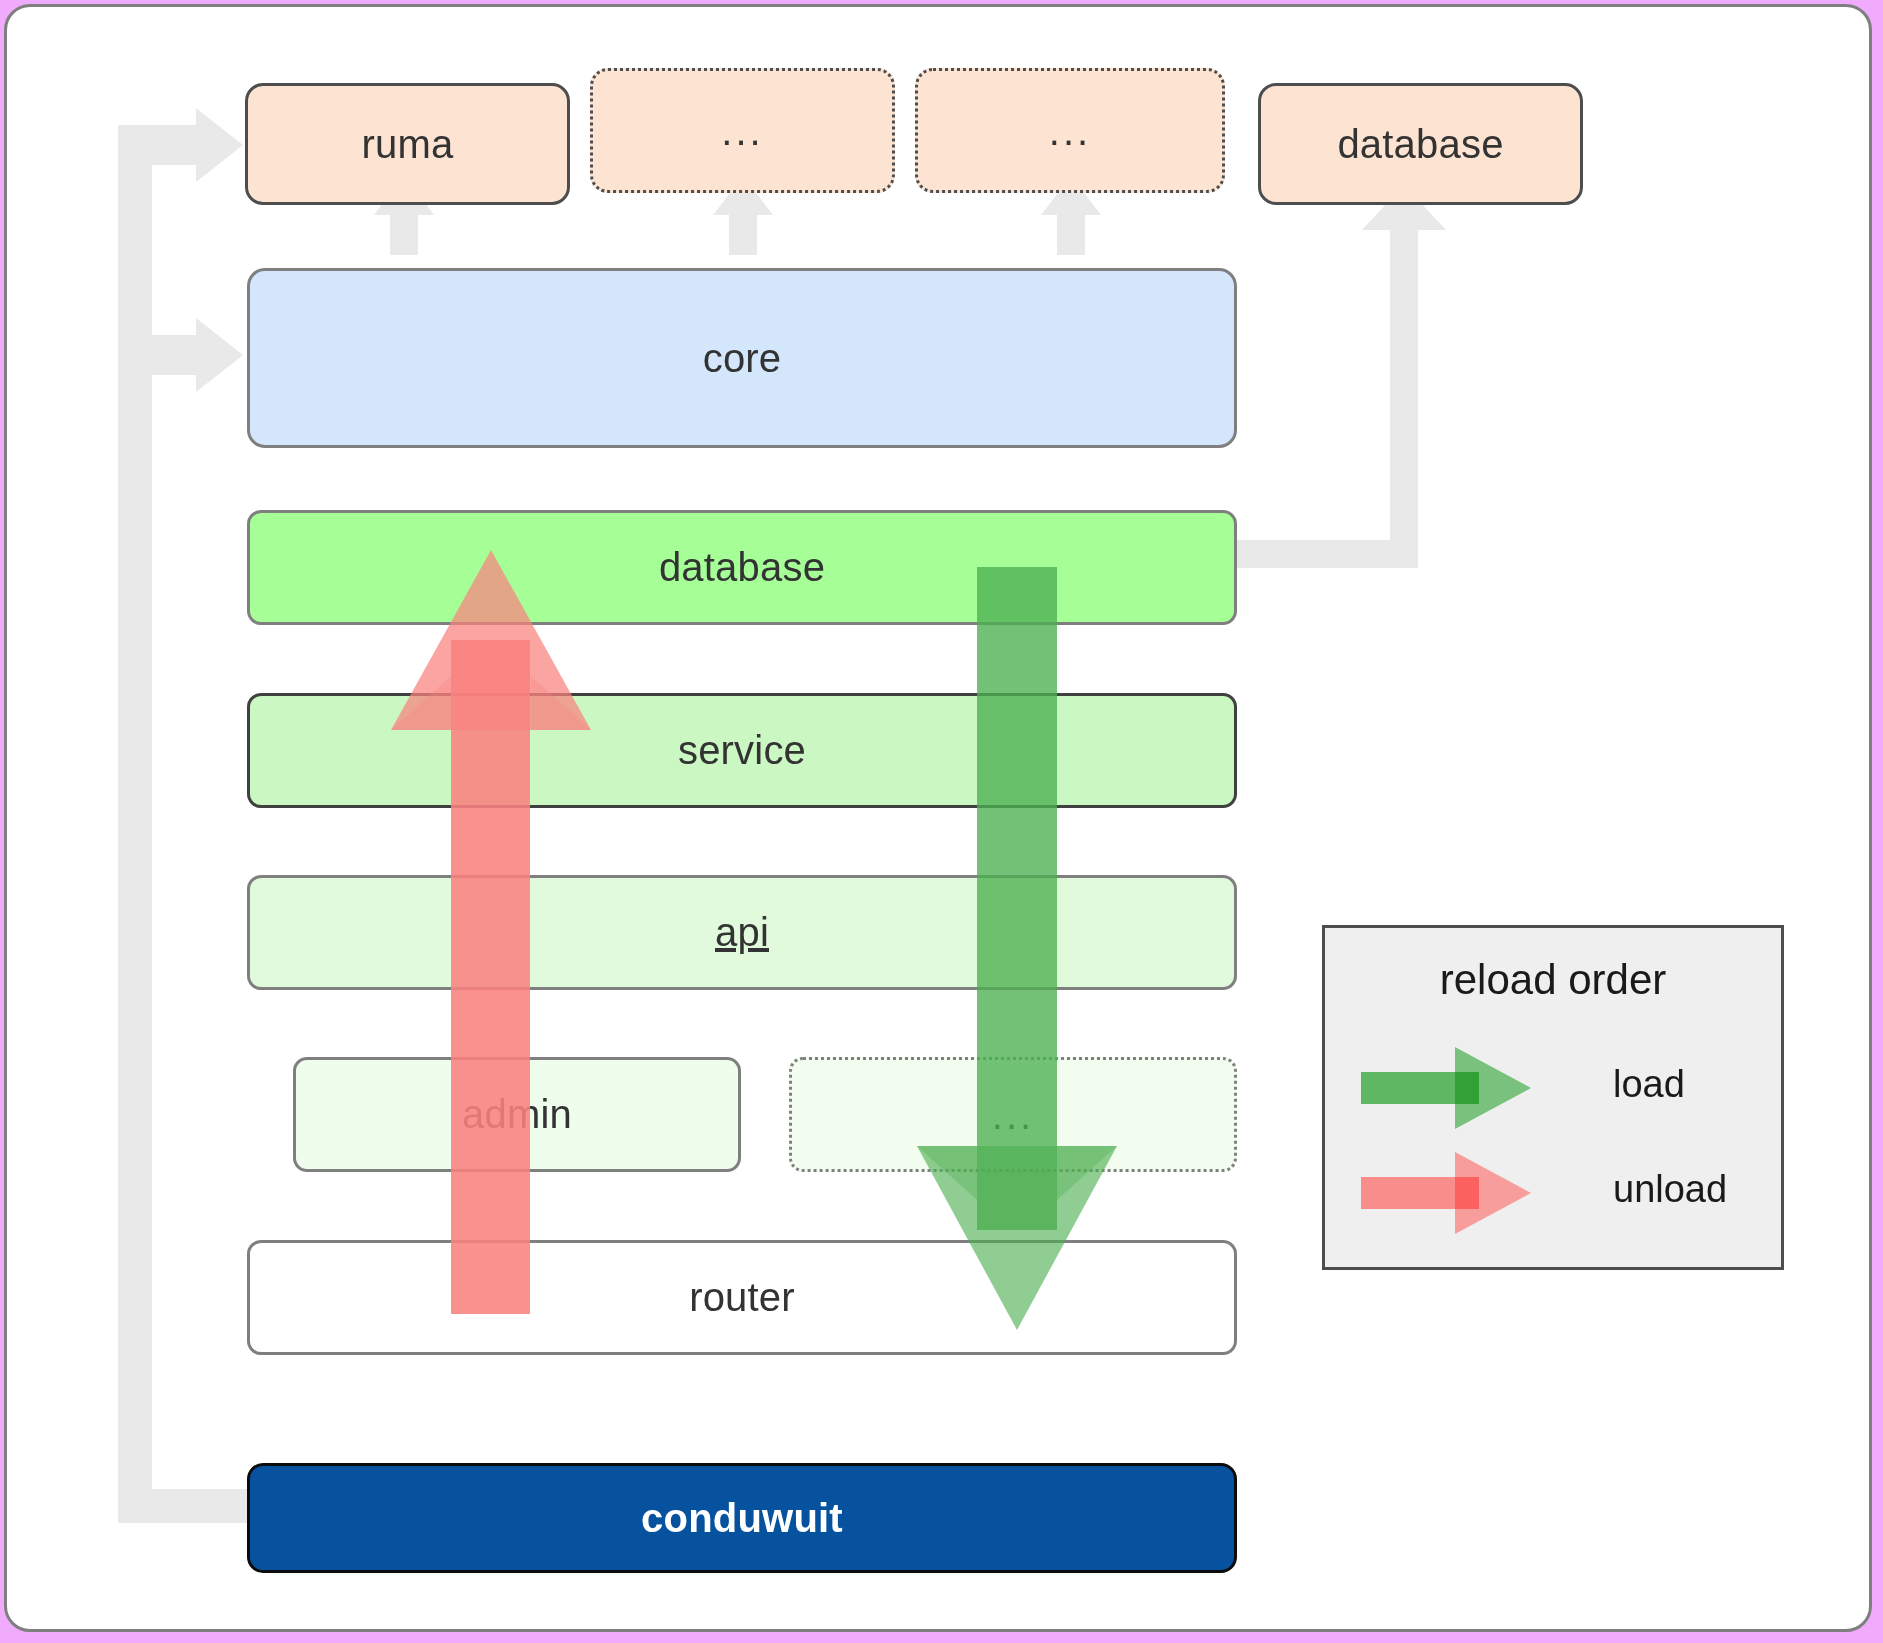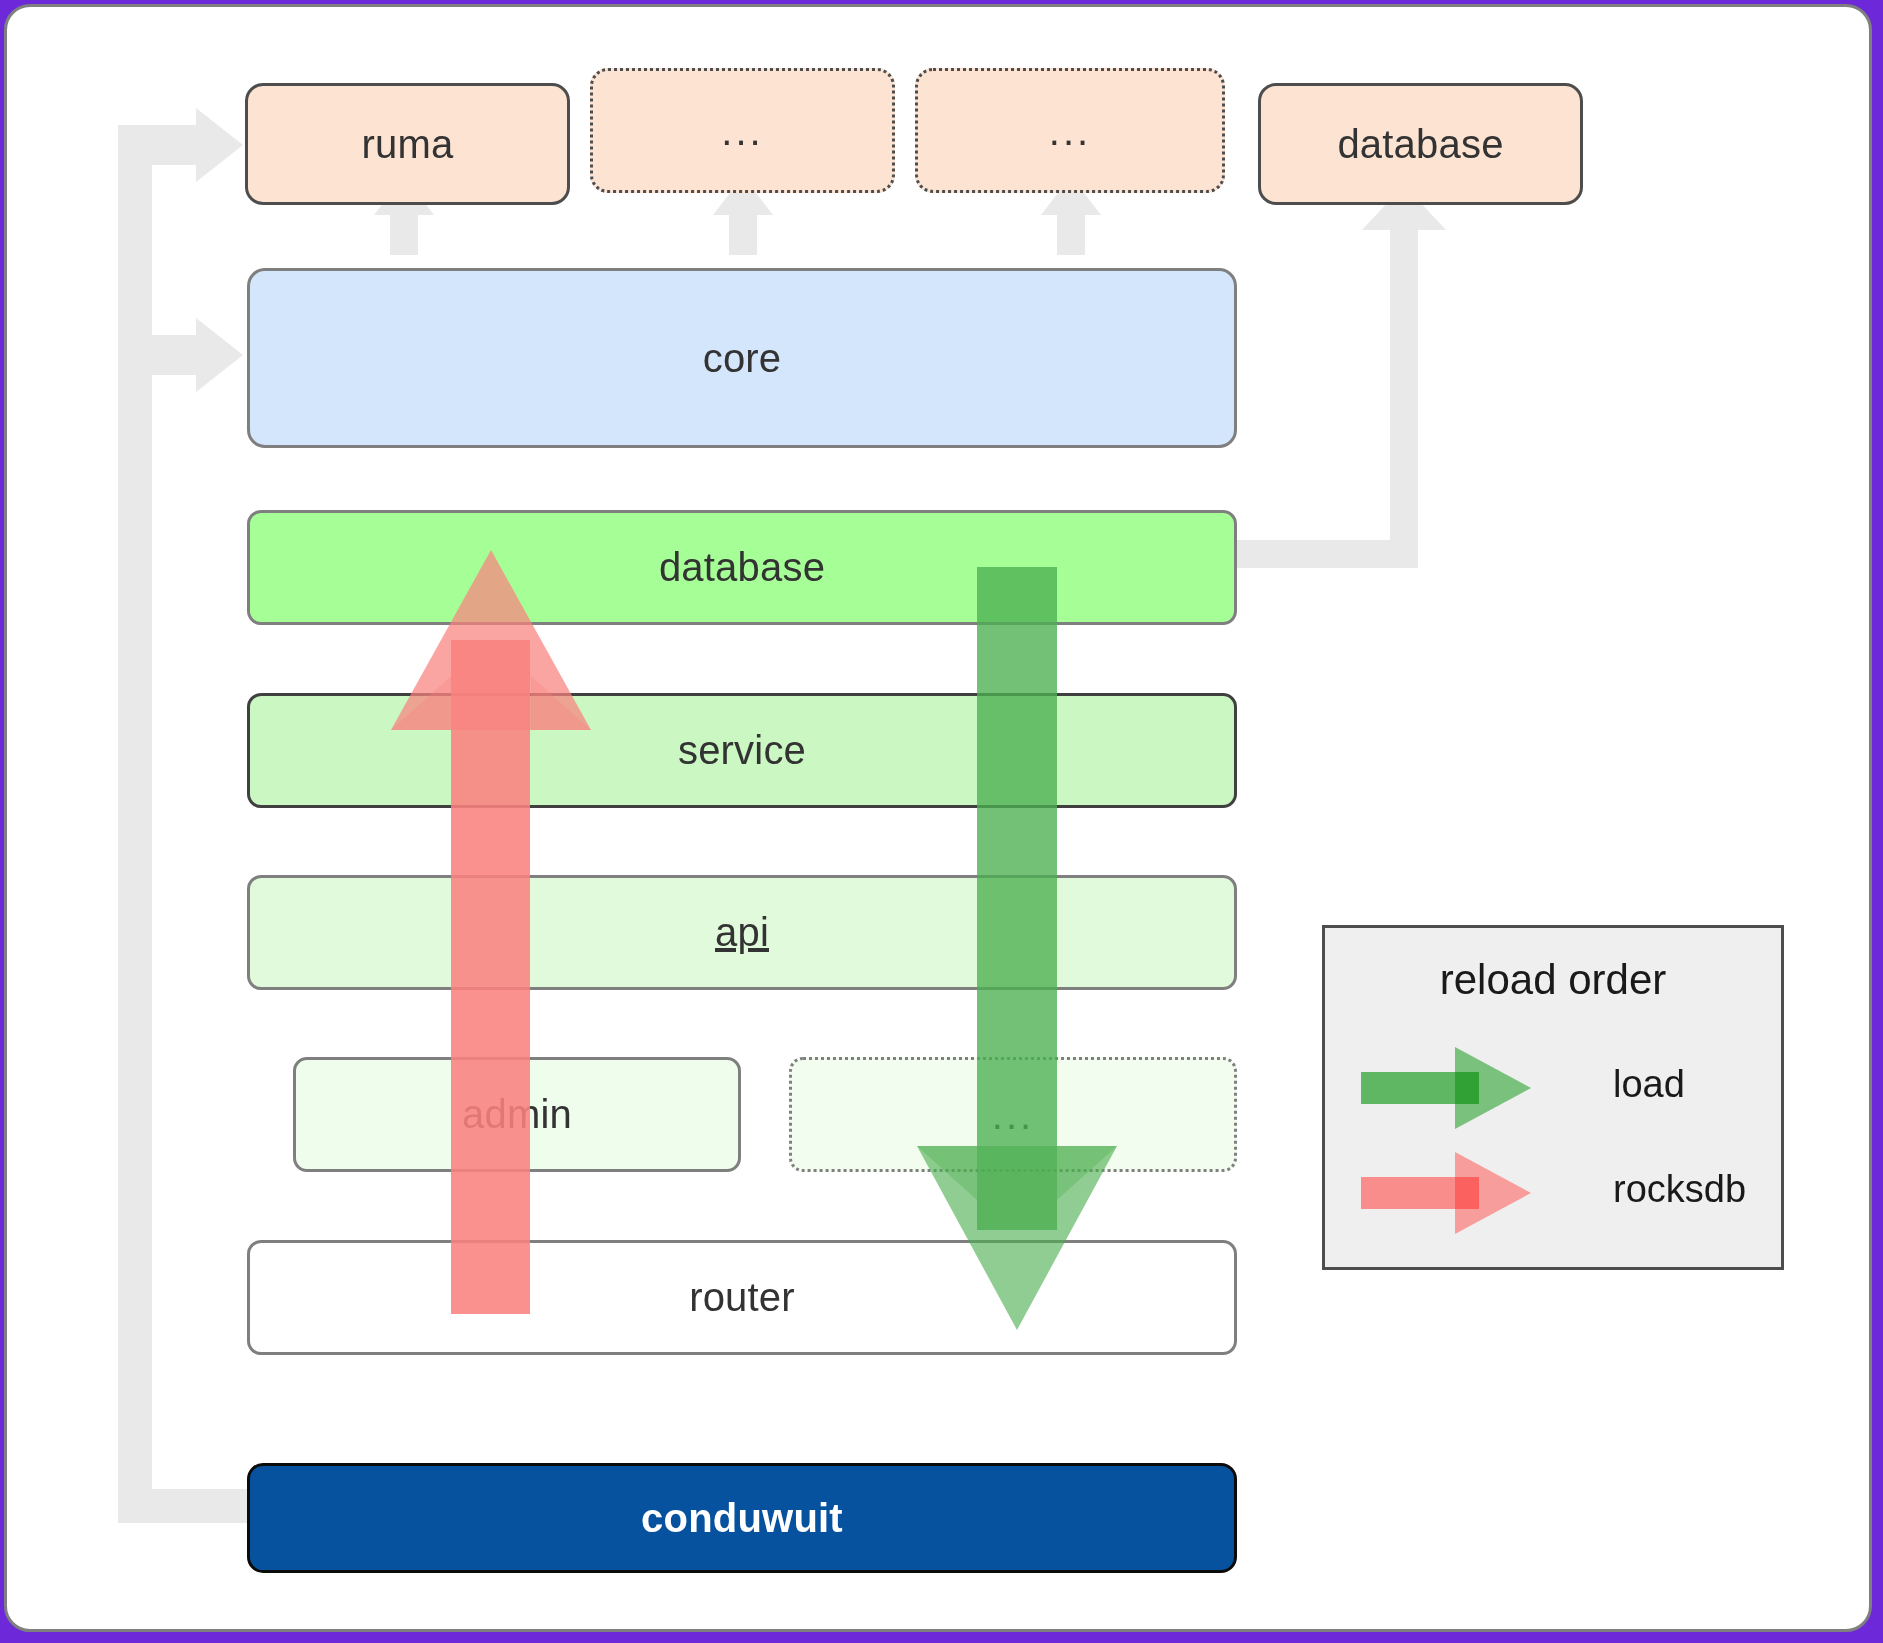--- a/index.html
+++ b/index.html
@@ -7,21 +7,21 @@
     padding: 0;
     background: #ffffff;
   }
   body {
     font-family: "Liberation Sans", "DejaVu Sans", sans-serif;
   }
   #canvas {
     position: relative;
     width: 1883px;
     height: 1643px;
-    background: #6d28d9;
+    background: #f0abfc;
     overflow: hidden;
   }
   .frame {
     position: absolute;
     left: 4px;
     top: 4px;
     width: 1868px;
     height: 1628px;
     border: 3px solid #7f7f7f;
     border-radius: 26px;
@@ -245,16 +245,16 @@
       </svg>
       <span class="legend-label">load</span>
     </div>
 
     <div class="legend-row r2">
       <svg class="legend-arrow" viewBox="0 0 200 90" xmlns="http://www.w3.org/2000/svg">
         <rect x="0" y="29" width="118" height="32" fill="#f9827f" opacity="0.9"></rect>
         <path d="M 94 4 L 94 86 L 170 45 Z" fill="#f9827f" opacity="0.75"></path>
         <rect x="94" y="29" width="24" height="32" fill="#fb5e5b" opacity="0.9"></rect>
       </svg>
-      <span class="legend-label">rocksdb</span>
+      <span class="legend-label">unload</span>
     </div>
   </div>
 </div>
 
 </body></html>

